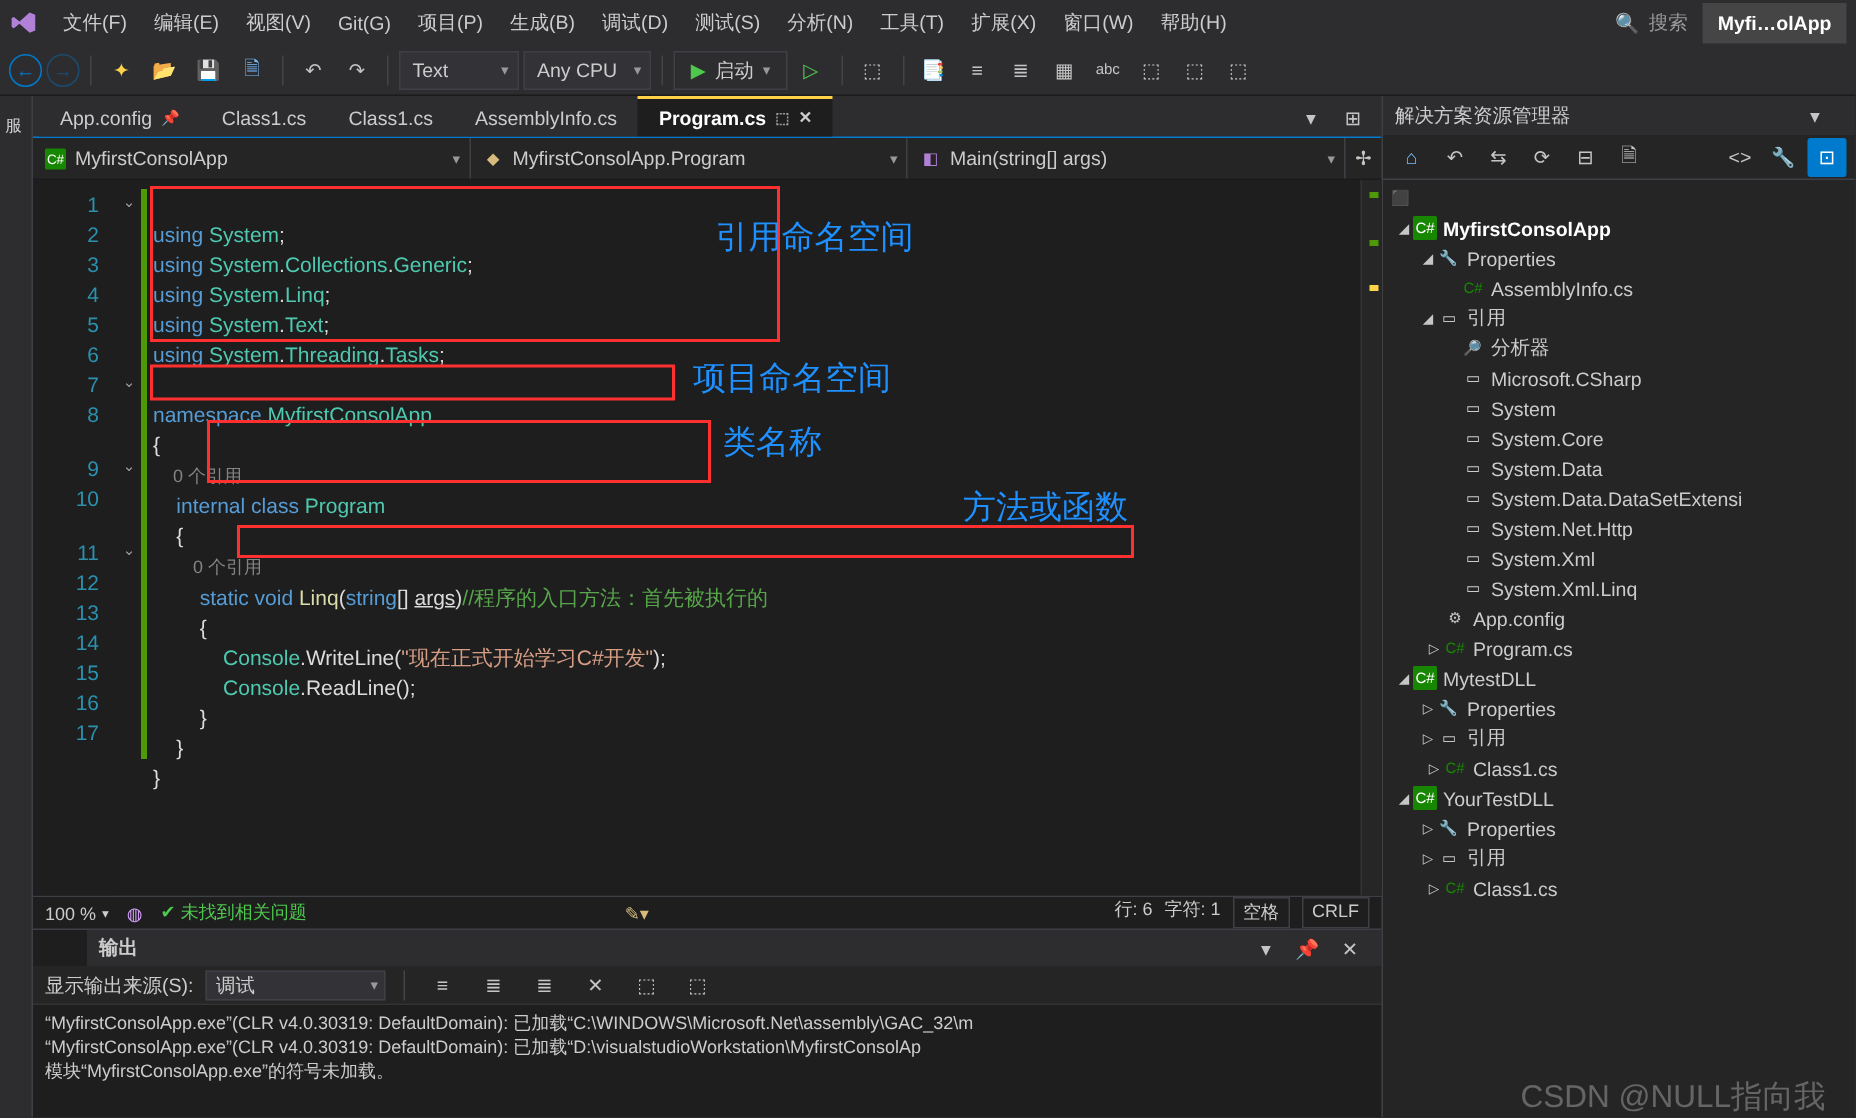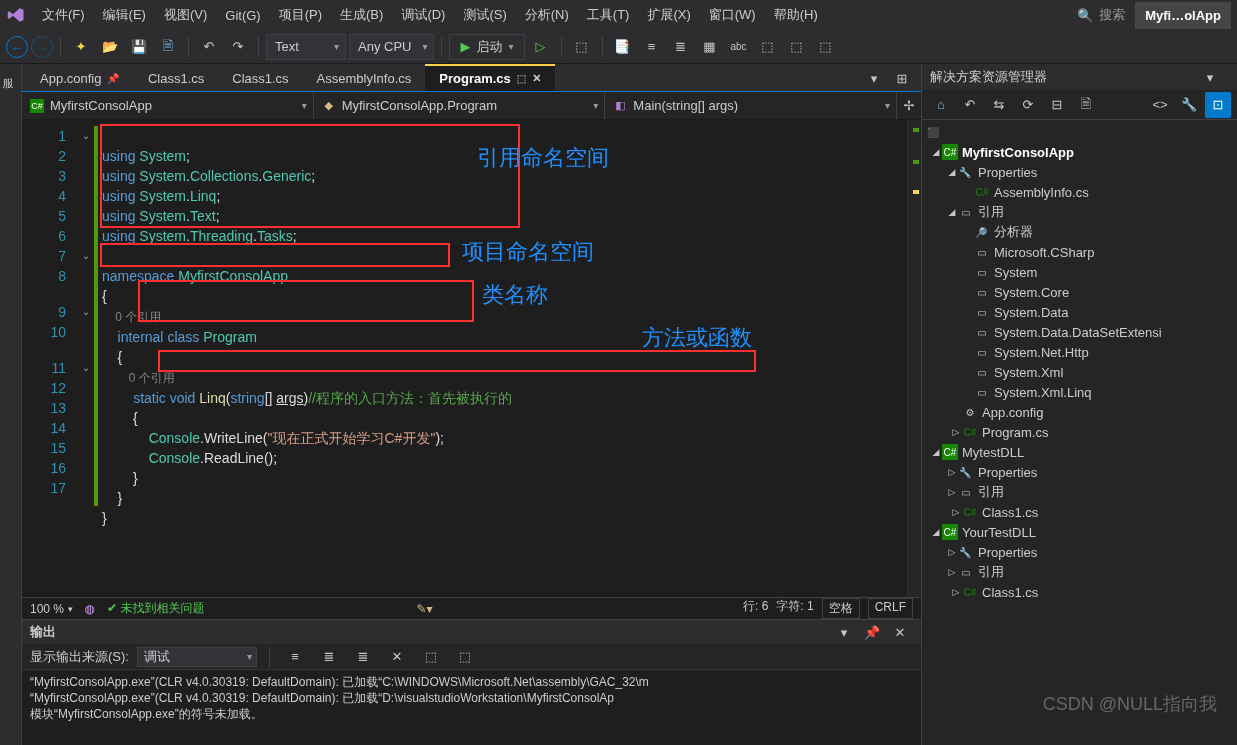--- a/index.html
+++ b/index.html
@@ -56,21 +56,21 @@
 .map-scroll { width:14px; background:#262626; border-left:1px solid #333; position:relative; }
 .map-ind { position:absolute; right:2px; width:6px; height:4px; background:#4e9a06; }
 
 .statusline { height:22px; background:#1e1e1e; border-top:1px solid #3f3f46; display:flex; align-items:center; padding:0 8px; gap:12px; font-size:12px; color:#ccc; }
 .status-zoom { display:flex; align-items:center; gap:4px; }
 .status-ok { color:#4ec94e; }
 .status-right { margin-left:auto; display:flex; gap:8px; }
 .status-cell { border:1px solid #3f3f46; padding:1px 6px; }
 
 .output-panel { height:126px; display:flex; flex-direction:column; border-top:1px solid #3f3f46; background:#1e1e1e; }
-.output-head { height:24px; background:#2d2d30; display:flex; align-items:center; padding:0 8px; color:#ccc; }
+.output-head { height:24px; background:#2d2d30; display:flex; align-items:center; padding:0 8px; color:#ccc;margin-left:36px; }
 .out-title { font-weight:600; }
 .out-head-right { margin-left:auto; display:flex; gap:2px; }
 .output-tb { height:26px; display:flex; align-items:center; gap:8px; padding:0 8px; background:#252526; border-bottom:1px solid #333; }
 .out-combo { height:20px; background:#333337; border:1px solid #3f3f46; padding:0 20px 0 6px; position:relative; min-width:120px; display:flex; align-items:center; }
 .out-combo::after { content:"▾"; position:absolute; right:4px; color:#999; font-size:10px; }
 .output-body { flex:1; padding:4px 8px; font-family:Consolas,monospace; font-size:12px; line-height:16px; color:#ccc; overflow:hidden; white-space:pre; }
 
 .sln-panel { width:316px; background:#252526; border-left:1px solid #3f3f46; display:flex; flex-direction:column; }
 .sln-title { height:26px; background:#2d2d30; display:flex; align-items:center; padding:0 8px; color:#ccc; }
 .sln-title .tabs-right { margin-left:auto; }
@@ -80,21 +80,21 @@
 .tree { flex:1; overflow:auto; padding:2px 0; font-size:13px; }
 .tree-row { display:flex; align-items:center; height:20px; padding-right:4px; cursor:pointer; white-space:nowrap; }
 .tw { width:12px; text-align:center; color:#c5c5c5; font-size:9px; flex-shrink:0; }
 .ticon { width:16px; height:16px; margin-right:4px; display:inline-flex; align-items:center; justify-content:center; font-size:10px; flex-shrink:0; }
 .ic-sol { color:#b180d7; }
 .ic-wrench { color:#c5c5c5; }
 .ic-ref { color:#c5c5c5; }
 .ic-cfg { color:#c5c5c5; }
 .bold { font-weight:600; color:#fff; }
 .indent { display:inline-block; }
-.watermark { position:absolute; right:20px; bottom:29px; color:rgba(220,220,220,0.35); font-size:18px; pointer-events:none; }
+.watermark { position:absolute; right:20px; bottom:0; color:rgba(220,220,220,0.35); font-size:21px; pointer-events:none; }
 
 svg { display:block; }
 </style>
 </head>
 <body>
 
 <div class="menubar">
   <span class="vs-logo">
     <svg viewBox="0 0 24 24">
         <path fill="#b180d7" d="M17 3l5 2v14l-5 2-9-8-5 4-2-1V8l2-1 5 4 9-8z"></path>

